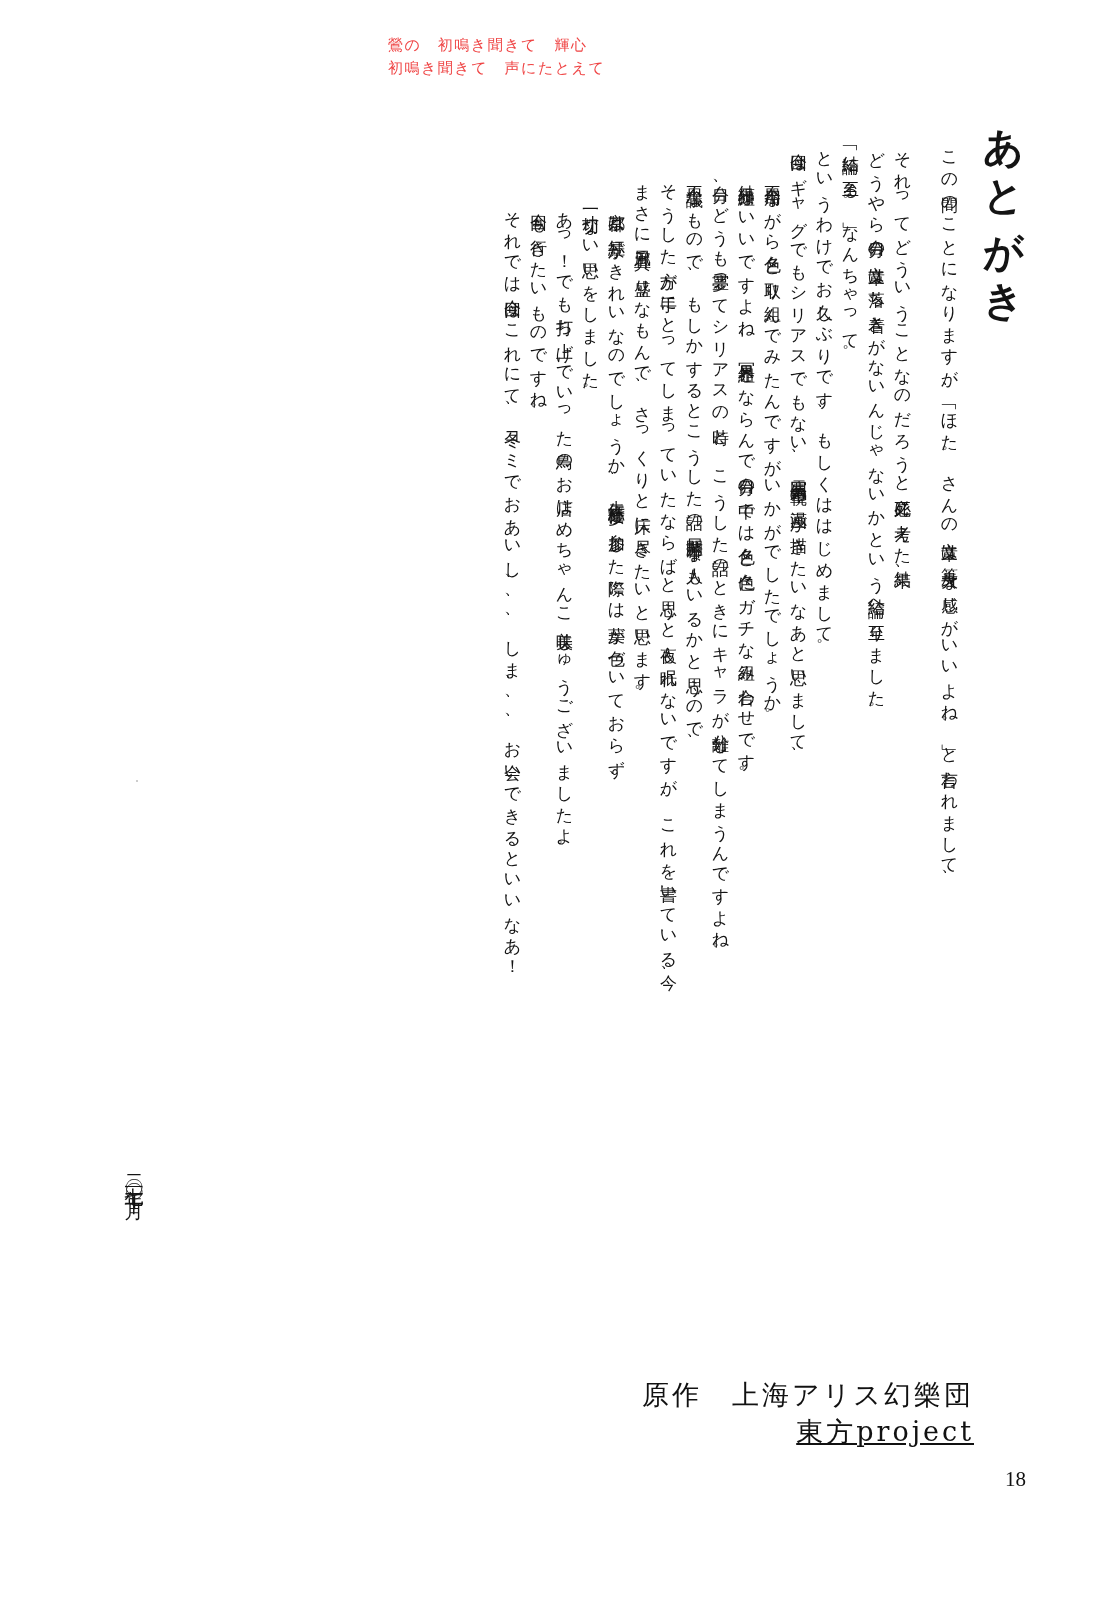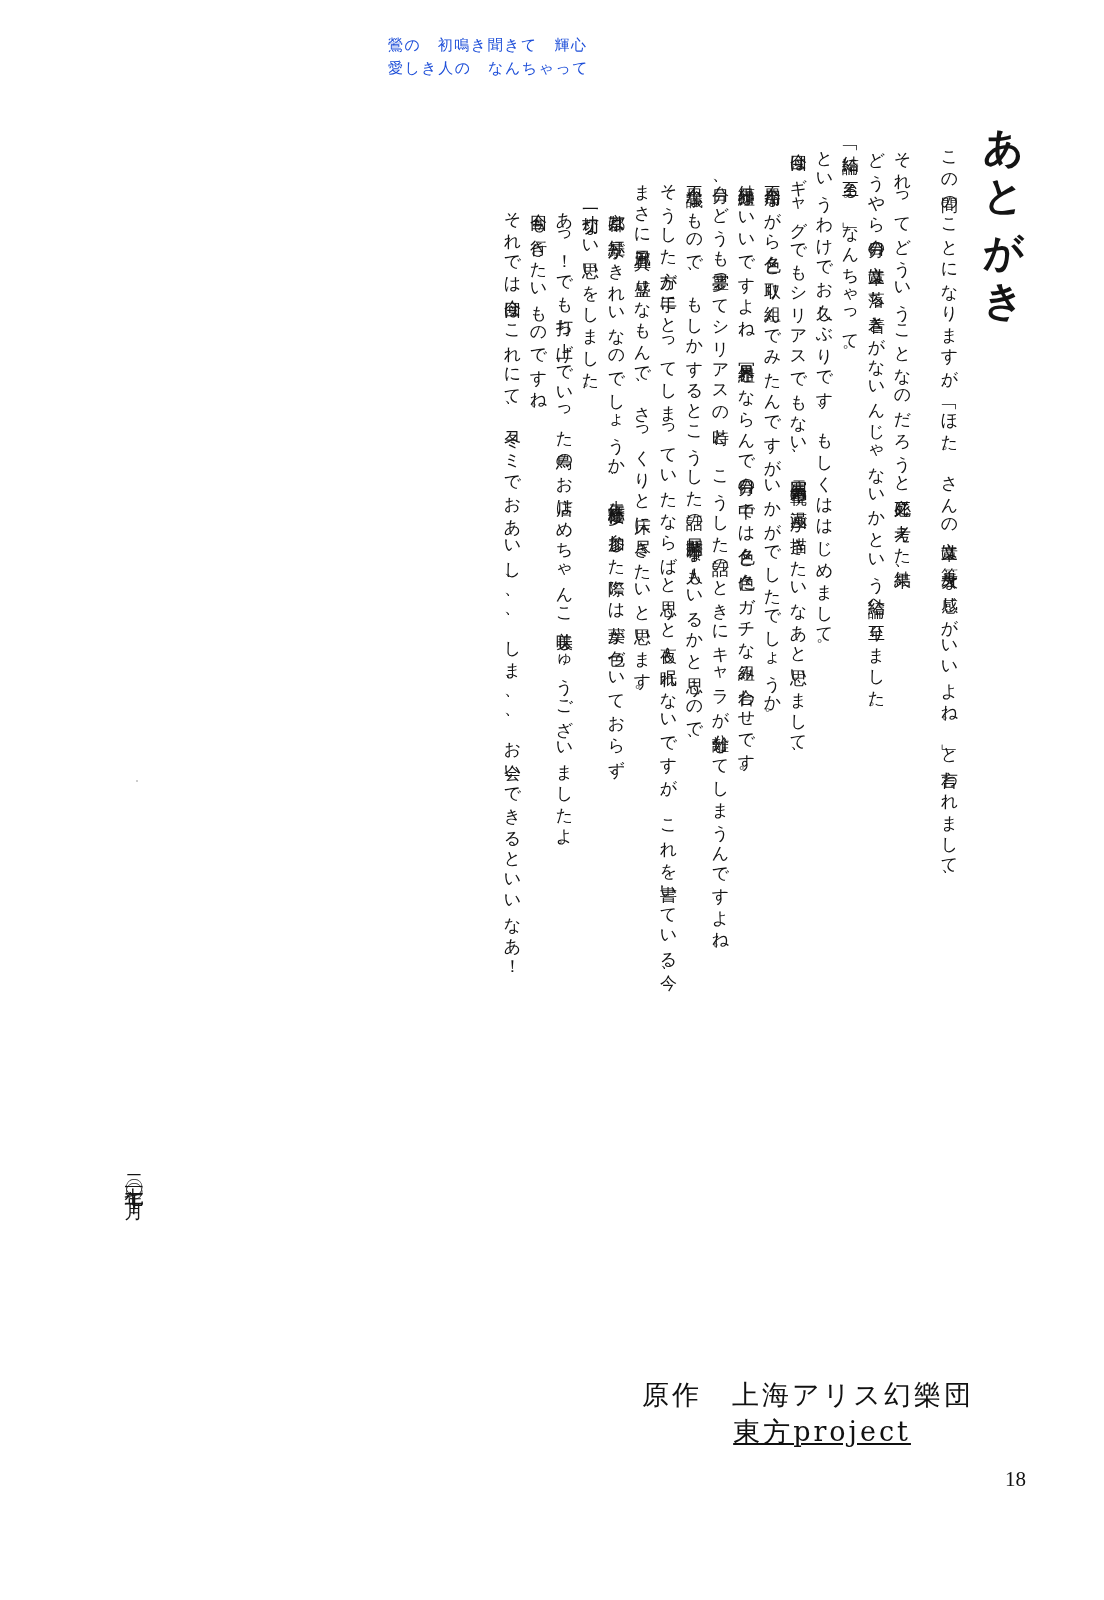--- a/index.html
+++ b/index.html
@@ -18,21 +18,21 @@
 
   
   #poem {
     position: absolute;
     top: 34px;
     left: 388px;
     width: 330px;
     line-height: 1.55;
     font-size: 15px;
     letter-spacing: 1.5px;
-    color: #1d4ed8;
+    color: #ef4444;
   }
   #poem .poem-line {
     white-space: pre;
   }
 
   
   #afterword {
     position: absolute;
     top: 100px;
     right: 78px;
@@ -76,21 +76,21 @@
     letter-spacing: 4px;
     color: #141414;
     white-space: nowrap;
   }
 
   
   #credits {
     position: absolute;
     bottom: 150px;
     right: 130px;
-    text-align: center;
+    text-align: right;
     line-height: 1.35;
     color: #111;
   }
   #credits .credit-line {
     font-size: 27px;
     letter-spacing: 3px;
     white-space: pre;
     font-family: "DejaVu Serif", "Liberation Serif", serif;
   }
   #credits .credit-line.second {
@@ -115,21 +115,21 @@
     height: 2px;
     background: #bdbdbd;
     border-radius: 50%;
   }
 </style>
 </head>
 <body>
 
 <div id="poem">
   <div class="poem-line">鶯の　初鳴き聞きて　輝心</div>
-  <div class="poem-line">愛しき人の　なんちゃって</div>
+  <div class="poem-line">初鳴き聞きて　声にたとえて</div>
 </div>
 
 <div id="afterword">
   <div class="vcol indent-3">それでは今回はこれにて、冬コミでおあいし、、、しま、、、お会いできるといいなあ！</div>
   <div class="vcol indent-3">今回も行きたいものですね。</div>
   <div class="vcol indent-3">あっ！でも打ち上げでいった鳥のお店はめちゃんこ美味しゅうございましたよ。</div>
   <div class="vcol indent-3">一寸切ない思いをしました。</div>
   <div class="vcol indent-3">京都は紅景がきれいなのでしょうか、去年紅楼夢に参加した際には葉が色づいておらず、</div>
   <div class="vcol indent-2">まさに風邪真っ盛りなもんで、さっくりと床に尽きたいと思います。</div>
   <div class="vcol indent-2">そうした方が手にとってしまっていたならばと思うと夜も眠れないですが、これを書いている今、</div>

